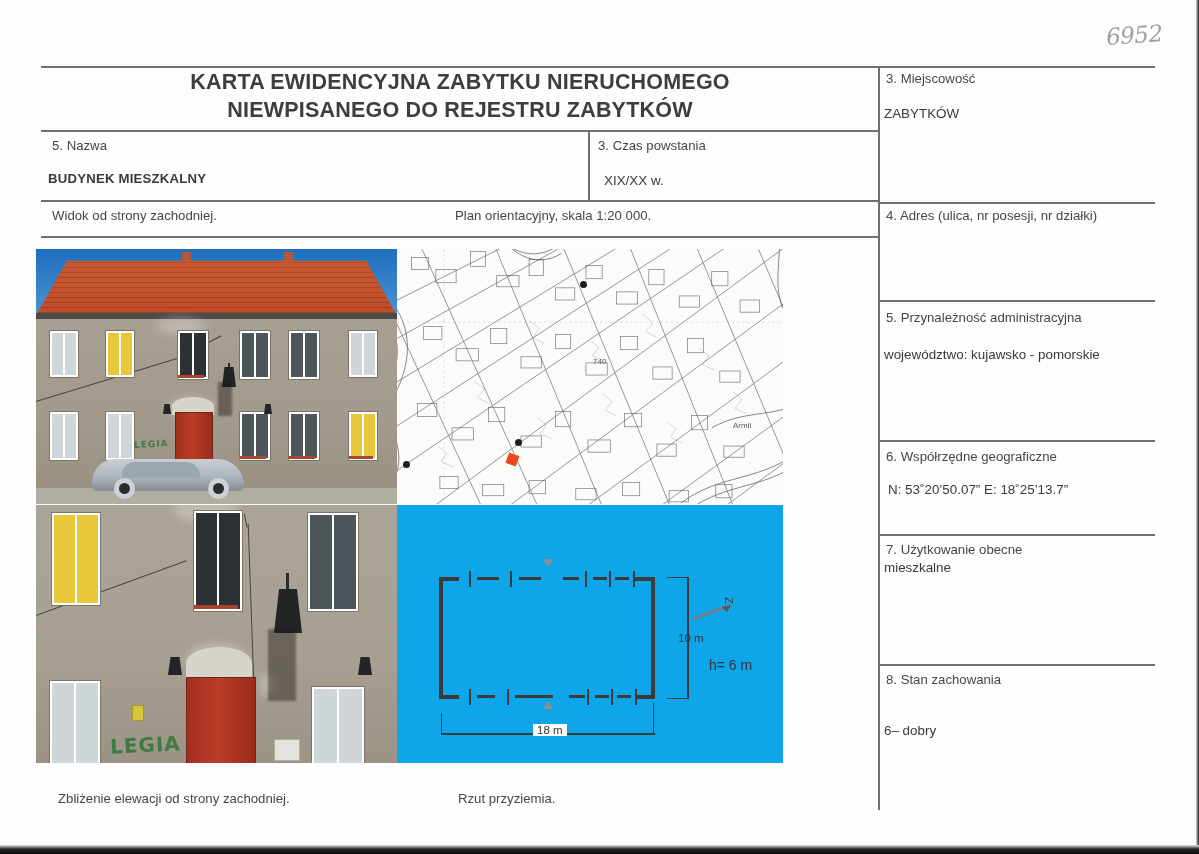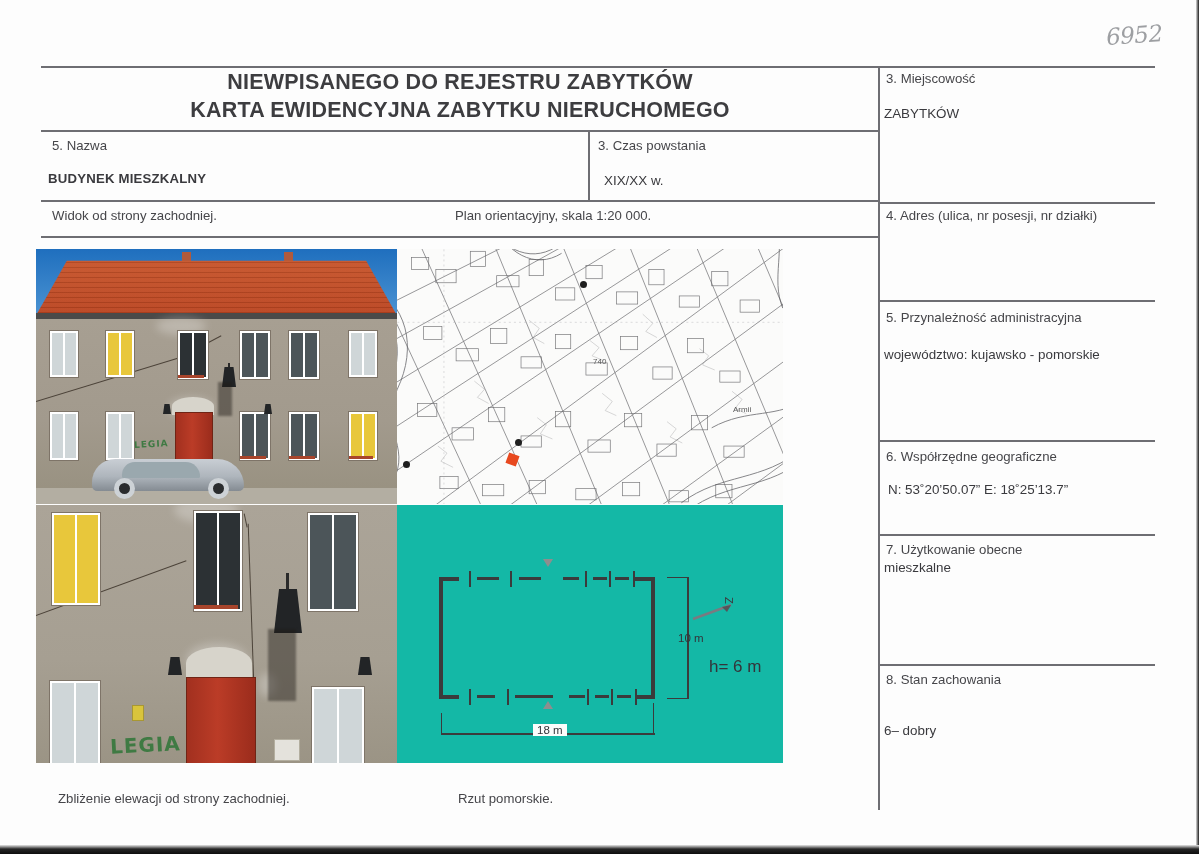--- a/index.html
+++ b/index.html
@@ -307,21 +307,21 @@
     white-space: nowrap;
   }
 
   
   #floor-plan {
     position: absolute;
     left: 397px;
     top: 505px;
     width: 386px;
     height: 258px;
-    background: #14b8a6;
+    background: #0ea5e9;
   }
   .plan-wall {
     position: absolute;
     background: #3b3b3b;
   }
   .plan-dash {
     position: absolute;
     background: #3b3b3b;
     height: 3px;
   }
@@ -393,22 +393,22 @@
   <div class="hrule" style="left:878px; top:202px; width:277px;"></div>
   <div class="hrule" style="left:878px; top:300px; width:277px;"></div>
   <div class="hrule" style="left:878px; top:440px; width:277px;"></div>
   <div class="hrule" style="left:878px; top:534px; width:277px;"></div>
   <div class="hrule" style="left:878px; top:664px; width:277px;"></div>
 
   <div class="vrule" style="left:878px; top:66px;  height:744px;"></div>
   <div class="vrule" style="left:588px; top:130px; height:70px;"></div>
 
   <div class="title-block">
+    <div class="title-line">KARTA EWIDENCYJNA ZABYTKU NIERUCHOMEGO</div>
     <div class="title-line">NIEWPISANEGO DO REJESTRU ZABYTKÓW</div>
-    <div class="title-line">KARTA EWIDENCYJNA ZABYTKU NIERUCHOMEGO</div>
   </div>
 
   <div class="f-label" style="left:52px; top:138px;">5. Nazwa</div>
   <div class="f-value bold" style="left:48px; top:170px;">BUDYNEK MIESZKALNY</div>
 
   <div class="f-label" style="left:598px; top:138px;">3. Czas powstania</div>
   <div class="f-value" style="left:604px; top:172px;">XIX/XX w.</div>
 
   <div class="f-label" style="left:886px; top:71px;">3. Miejscowość</div>
   <div class="f-value" style="left:884px; top:105px;">ZABYTKÓW</div>
@@ -423,21 +423,21 @@
 
   <div class="f-label" style="left:886px; top:542px;">7. Użytkowanie obecne</div>
   <div class="f-value" style="left:884px; top:559px;">mieszkalne</div>
 
   <div class="f-label" style="left:886px; top:672px;">8. Stan zachowania</div>
   <div class="f-value" style="left:884px; top:722px;">6– dobry</div>
 
   <div class="caption" style="left:52px;  top:208px;">Widok od strony zachodniej.</div>
   <div class="caption" style="left:455px; top:208px;">Plan orientacyjny, skala 1:20 000.</div>
   <div class="caption" style="left:58px;  top:791px;">Zbliżenie elewacji od strony zachodniej.</div>
-  <div class="caption" style="left:458px; top:791px;">Rzut pomorskie.</div>
+  <div class="caption" style="left:458px; top:791px;">Rzut przyziemia.</div>
 
   <div class="photo" id="photo-elevation">
     <div class="sky"></div>
     <div class="chimney" style="left:146px;"></div>
     <div class="chimney" style="left:248px;"></div>
     <div class="roof">
       <div class="roof-lines"></div>
     </div>
     <div class="eave"></div>
     <div class="wall">
@@ -580,21 +580,21 @@
       </g>
     </svg>
 
     <div class="map-dot" style="left:183px; top:32px;"></div>
     <div class="map-dot" style="left:118px; top:190px;"></div>
     <div class="map-dot" style="left:6px;  top:212px;"></div>
 
     <div class="map-marker"></div>
 
     <div class="map-label" style="left:196px; top:108px;">740</div>
-    <div class="map-label" style="left:336px; top:156px;">Armii</div>
+    <div class="map-label" style="left:336px; top:172px;">Armii</div>
   </div>
 
   <div id="floor-plan">
 
     <div class="plan-wall" style="left:42px;  top:72px;  width:4px;  height:122px;"></div>
 
     <div class="plan-wall" style="left:254px; top:72px;  width:4px;  height:122px;"></div>
 
     <div class="plan-wall" style="left:42px;  top:72px;  width:20px; height:4px;"></div>
     <div class="plan-wall" style="left:238px; top:72px;  width:20px; height:4px;"></div>
@@ -624,21 +624,21 @@
     <div class="plan-tick" style="left:238px; top:184px; height:16px;"></div>
 
     <div class="tri down" style="left:146px; top:54px;"></div>
     <div class="tri up" style="left:146px; top:196px;"></div>
 
     <div class="dim-line" style="left:290px; top:72px;  width:1.6px; height:122px;"></div>
     <div class="dim-line" style="left:270px; top:72px;  width:22px;  height:1.2px;"></div>
     <div class="dim-line" style="left:270px; top:193px; width:22px;  height:1.2px;"></div>
     <div class="dim-text" style="left:281px; top:127px;">10 m</div>
 
-    <div class="dim-text" style="left:312px; top:152px; font-size:17px;">h= 6 m</div>
+    <div class="dim-text" style="left:312px; top:152px; font-size:14px;">h= 6 m</div>
 
     <div class="dim-line" style="left:44px;  top:228px; width:214px; height:1.6px;"></div>
     <div class="dim-line" style="left:44px;  top:208px; width:1.2px; height:22px;"></div>
     <div class="dim-line" style="left:256px; top:198px; width:1.2px; height:32px;"></div>
     <div class="dim-text" style="left:136px; top:219px; background:#fcfcfb; padding:0 4px;">18 m</div>
 
     <div class="north-arrow">
       <svg width="48" height="26" viewBox="0 0 48 26">
         <line x1="2" y1="22" x2="40" y2="8" stroke="#7a7a80" stroke-width="2.4"></line>
         <path d="M40 8 L31 10 L36 15 Z" fill="#55555a"></path>

